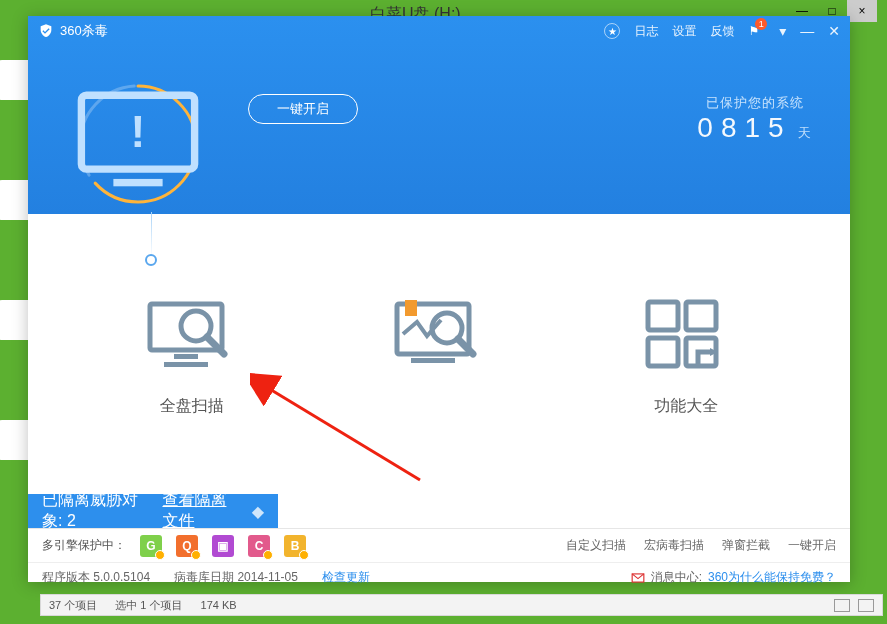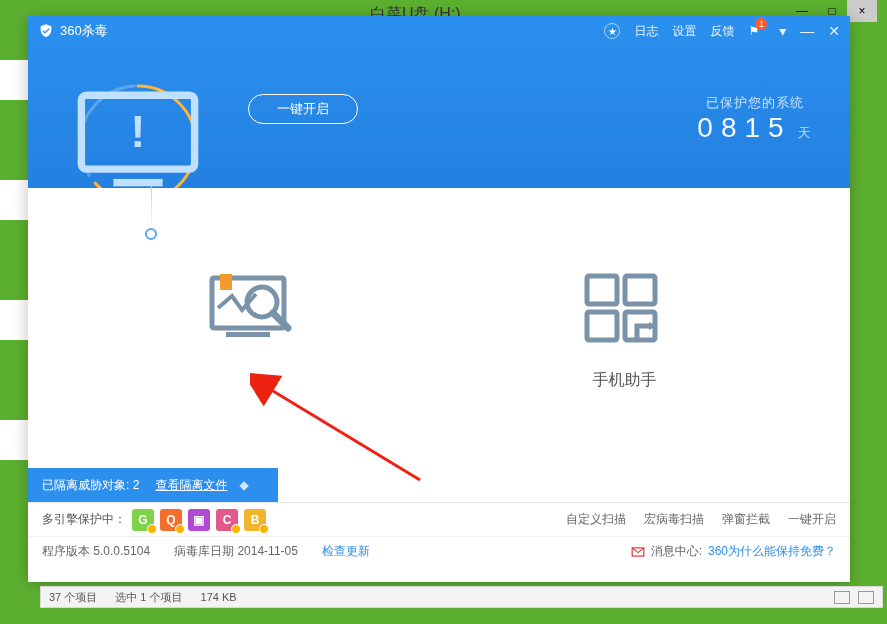--- a/index.html
+++ b/index.html
@@ -5,21 +5,21 @@
     * { margin: 0; padding: 0; box-sizing: border-box; font-family: "Microsoft YaHei", Arial, sans-serif; }
     body { background: #5cb030; width: 887px; height: 624px; position: relative; overflow: hidden; }
     .bg-title { position: absolute; left: 370px; top: 4px; font-size: 16px; color: #333; }
     .bg-win-ctrl { position: absolute; right: 10px; top: 0; display: flex; }
     .bg-win-ctrl div { width: 30px; height: 22px; display: flex; align-items: center; justify-content: center; font-size: 12px; }
     .bg-close { background: #ccc; }
     .desktop-icon { position: absolute; width: 48px; display: flex; flex-direction: column; align-items: center; gap: 4px; }
     .di-sq { width: 40px; height: 40px; background: #fff; border-radius: 4px; }
 
     .app-window { position: absolute; left: 28px; top: 16px; width: 822px; height: 566px; background: #fff; box-shadow: 0 2px 15px rgba(0,0,0,.25); }
-    .header { height: 172px; background: linear-gradient(180deg,#2b90ef,#2380e0); position: relative; color: #fff; }
+    .header { height: 198px; background: linear-gradient(180deg,#2b90ef,#2380e0); position: relative; color: #fff; }
     .title-bar { height: 30px; display: flex; align-items: center; padding: 0 10px; }
     .shield { width: 16px; height: 16px; margin-right: 6px; display: inline-flex; align-items: center; justify-content: center; }
     .shield svg { width: 16px; height: 16px; }
     .title-txt { font-size: 13px; }
     .title-right { margin-left: auto; display: flex; align-items: center; gap: 14px; font-size: 12px; }
     .star { width: 16px; height: 16px; border-radius: 50%; border: 1px solid rgba(255,255,255,.6); display: flex; align-items: center; justify-content: center; font-size: 10px; }
     .hdr-link { cursor: pointer; opacity: .9; }
     .bell-wrap { position: relative; cursor: pointer; }
     .bell-badge { position: absolute; top: -6px; right: -8px; width: 12px; height: 12px; background: #ff5a2b; border-radius: 50%; font-size: 9px; display: flex; align-items: center; justify-content: center; }
     .win-ctrl { display: flex; gap: 14px; margin-left: 6px; font-size: 14px; opacity: .9; }
@@ -40,37 +40,37 @@
 
     .body { position: relative; height: 280px; background: #fff; }
     .stem { position: absolute; left: 123px; top: -2px; width: 1px; height: 46px; background: linear-gradient(#a9d3f7, transparent); }
     .stem-dot { position: absolute; left: 117px; top: 40px; width: 12px; height: 12px; border: 2px solid #5aa7ee; border-radius: 50%; background: #fff; }
     .scans { display: flex; justify-content: space-around; padding: 80px 40px 0; }
     .scan { width: 160px; text-align: center; cursor: pointer; }
     .scan-ic { height: 80px; display: flex; align-items: center; justify-content: center; margin-bottom: 22px; }
     .scan-ic svg { width: 96px; height: 76px; }
     .scan-lbl { font-size: 16px; color: #555; }
 
-    .quarantine { height: 34px; background: #2d8fed; color: #fff; display: flex; align-items: center; padding: 0 14px; font-size: 12px; gap: 16px; width: 250px; }
+    .quarantine { height: 34px; background: #2d8fed; color: #fff; display: flex; align-items: center; padding: 0 14px; font-size: 16px; gap: 16px; width: 250px; }
     .quarantine .tri { margin-left: -4px; color: #cfe6fb; }
     .view-q { text-decoration: underline; cursor: pointer; }
 
-    .engines-bar { height: 34px; border-top: 1px solid #e6e6e6; display: flex; align-items: center; padding: 12px 14px; font-size: 12px; color: #555; gap: 6px; }
+    .engines-bar { height: 34px; border-top: 1px solid #e6e6e6; display: flex; align-items: center; padding: 12px 14px; font-size: 12px; color: #555; gap: 14px; }
     .eng { width: 22px; height: 22px; border-radius: 3px; display: inline-flex; align-items: center; justify-content: center; position: relative; font-size: 12px; font-weight: bold; color: #fff; }
     .eng .bdg { position: absolute; right: -3px; bottom: -3px; width: 10px; height: 10px; border-radius: 50%; background: #ffb000; border: 1px solid #fff; }
     .eng1 { background: #7fd04b; } .eng2 { background: #f26f2d; } .eng3 { background: #b14ad2; } .eng4 { background: #e25a8c; } .eng5 { background: #f2b42d; }
     .bar-right { margin-left: auto; display: flex; gap: 18px; color: #666; }
     .bar-right span { cursor: pointer; }
 
     .bottom { height: 30px; display: flex; align-items: center; padding: 0 14px; font-size: 12px; color: #666; gap: 24px; border-top: 1px solid #eee; }
     .bottom .link { color: #2d8fed; cursor: pointer; }
     .bottom-right { margin-left: auto; display: flex; gap: 6px; align-items: center; }
     .mail { width: 14px; height: 14px; }
 
-    .status-bar { position: absolute; left: 40px; right: 4px; bottom: 16px; height: 22px; background: #f3f3f3; border: 1px solid #d8d8d8; display: flex; align-items: center; font-size: 11px; color: #555; padding: 0 8px; gap: 18px; }
+    .status-bar { position: absolute; left: 40px; right: 4px; bottom: 8px; height: 22px; background: #f3f3f3; border: 1px solid #d8d8d8; display: flex; align-items: center; font-size: 11px; color: #555; padding: 0 8px; gap: 18px; }
     .status-bar .r { margin-left: auto; display: flex; gap: 8px; }
     .sq { width: 16px; height: 13px; border: 1px solid #999; }
 
     .arrow-ann { position: absolute; pointer-events: none; }
   </style>
 </head>
 <body>
 
 <span class="bg-title">白菜U盘 (H:)</span>
 <div class="bg-win-ctrl">
@@ -145,20 +145,32 @@
         </div>
       </div>
     </div>
   </div>
 
   <div class="body">
     <div class="stem"></div>
     <div class="stem-dot"></div>
 
     <div class="scans">
+      <div class="scan">
+        <div class="scan-ic">
+          <svg viewBox="0 0 96 76">
+            <rect x="6" y="8" width="72" height="46" rx="2" fill="none" stroke="#7a93a8" stroke-width="5"></rect>
+            <rect x="30" y="58" width="24" height="5" fill="#7a93a8"></rect>
+            <rect x="20" y="66" width="44" height="5" fill="#7a93a8"></rect>
+            <circle cx="52" cy="30" r="15" fill="none" stroke="#7a93a8" stroke-width="5"></circle>
+            <line x1="63" y1="41" x2="80" y2="58" stroke="#7a93a8" stroke-width="7" stroke-linecap="round"></line>
+          </svg>
+        </div>
+        <div class="scan-lbl">全盘扫描</div>
+      </div>
 
       <div class="scan">
         <div class="scan-ic">
           <svg viewBox="0 0 96 76">
             <rect x="6" y="8" width="72" height="50" rx="2" fill="none" stroke="#7a93a8" stroke-width="5"></rect>
             <rect x="20" y="62" width="44" height="5" fill="#7a93a8"></rect>
             <rect x="14" y="4" width="12" height="16" fill="#f29a2e"></rect>
             <polyline points="12,38 26,26 36,40 50,24" fill="none" stroke="#7a93a8" stroke-width="4"></polyline>
             <circle cx="56" cy="32" r="15" fill="none" stroke="#7a93a8" stroke-width="5"></circle>
             <line x1="67" y1="43" x2="82" y2="58" stroke="#7a93a8" stroke-width="7" stroke-linecap="round"></line>
@@ -170,21 +182,21 @@
         <div class="scan-ic">
           <svg viewBox="0 0 96 76">
             <rect x="10" y="6" width="30" height="28" rx="2" fill="none" stroke="#7a93a8" stroke-width="5"></rect>
             <rect x="48" y="6" width="30" height="28" rx="2" fill="none" stroke="#7a93a8" stroke-width="5"></rect>
             <rect x="10" y="42" width="30" height="28" rx="2" fill="none" stroke="#7a93a8" stroke-width="5"></rect>
             <rect x="48" y="42" width="30" height="28" rx="2" fill="none" stroke="#7a93a8" stroke-width="5"></rect>
             <path d="M60 68 L60 56 L74 56" fill="none" stroke="#7a93a8" stroke-width="5"></path>
             <polygon points="72,52 80,56 72,60" fill="#7a93a8"></polygon>
           </svg>
         </div>
-        <div class="scan-lbl">手机助手</div>
+        <div class="scan-lbl">功能大全</div>
       </div>
     </div>
   </div>
 
   <div class="quarantine">
     <span>
       <span>已隔离威胁对象:</span> <span>2</span>
     </span>
     <span class="view-q">查看隔离文件</span>
     <span class="tri">◆</span>

